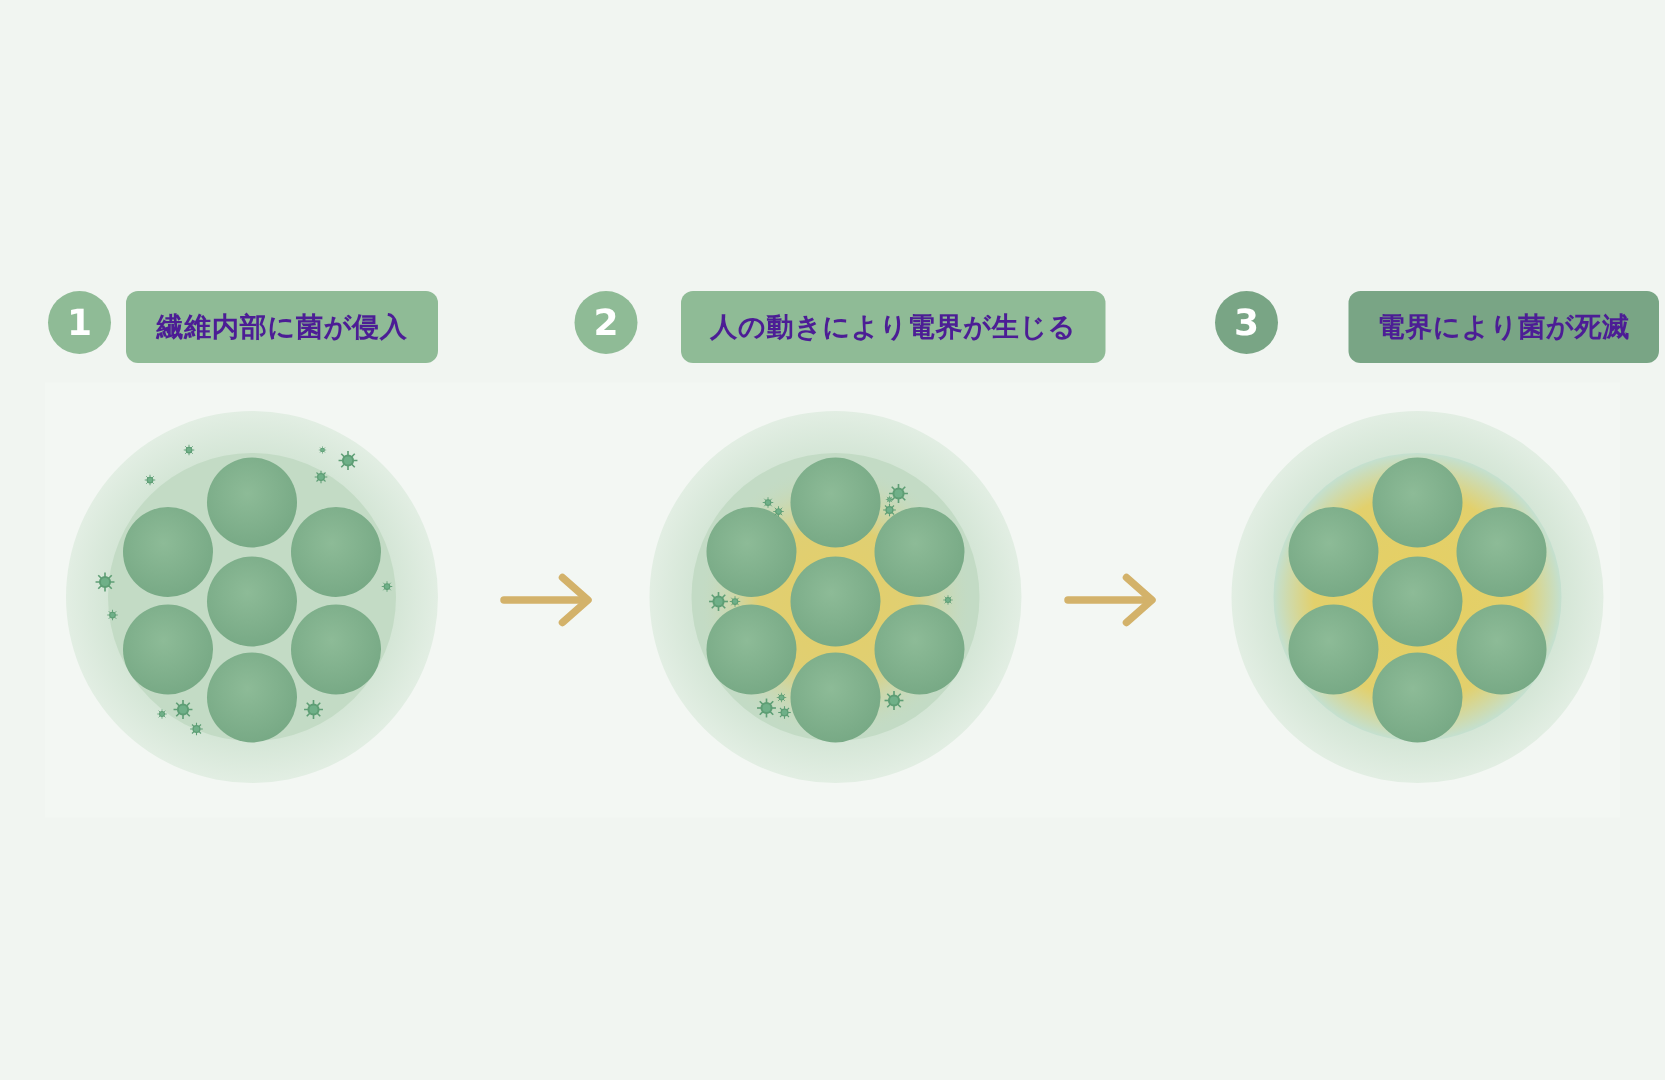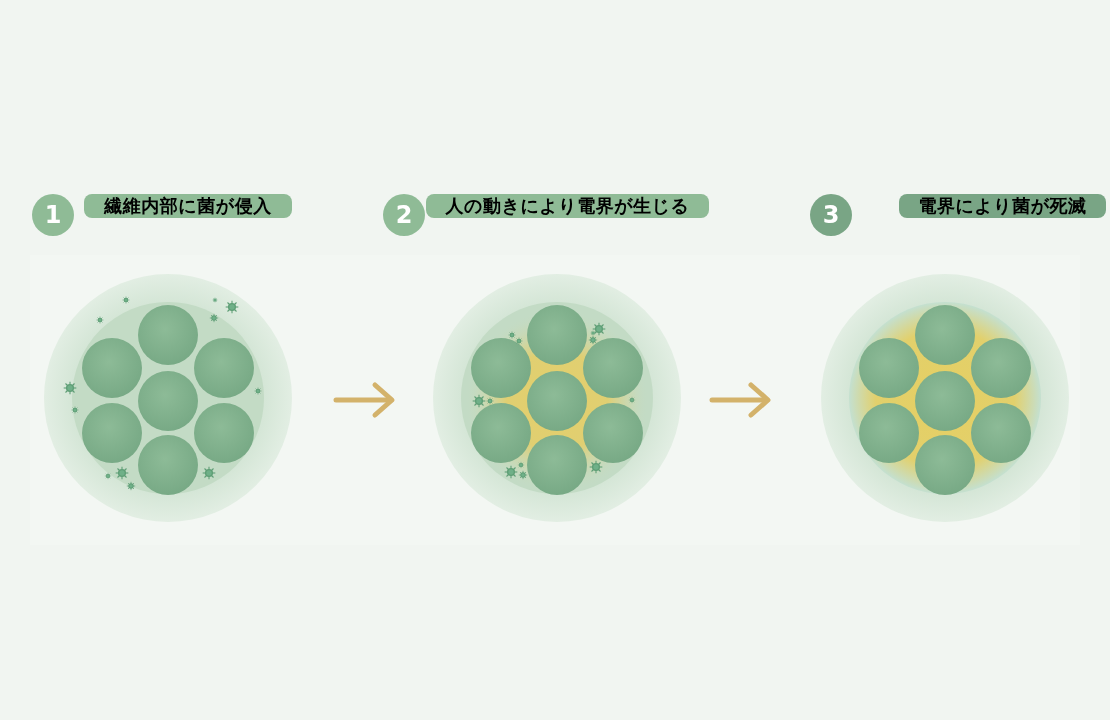--- a/index.html
+++ b/index.html
@@ -14,42 +14,42 @@
     position: absolute; left: 30px; top: 255px; width: 1050px; height: 290px;
     background: #f3f7f3;
   }
   .step-num {
     position: absolute; width: 42px; height: 42px; border-radius: 50%;
     color: #ffffff; font-weight: bold; font-size: 24px;
     display: flex; align-items: center; justify-content: center;
     top: 194px;
   }
   .step-label {
-    position: absolute; height: 24px; top: 194px; border-radius: 8px;
-    color: #000000; font-size: 18px; font-weight: bold;
+    position: absolute; height: 48px; top: 194px; border-radius: 8px;
+    color: #4c1d95; font-size: 18px; font-weight: bold;
     display: flex; align-items: center; justify-content: center;
     letter-spacing: 0.5px;
     text-align: right;
   }
   .diagram { position: absolute; top: 273px; width: 250px; height: 250px; }
   .diagram svg { width: 250px; height: 250px; display: block; }
   .arrow { position: absolute; top: 380px; width: 64px; height: 40px; }
   .arrow svg { width: 64px; height: 40px; display: block; }
 </style>
 </head>
 <body>
 
 <div class="stage">
   <div class="panel"></div>
 
   <div class="step-num" style="left:32px; background:#8fbb96;">1</div>
   <div class="step-label" style="left:84px; width:208px; background:#8fbb96;">繊維内部に菌が侵入</div>
 
   <div class="step-num" style="left:383px; background:#8fbb96;">2</div>
-  <div class="step-label" style="left:426px; width:283px; background:#8fbb96;">人の動きにより電界が生じる</div>
+  <div class="step-label" style="left:454px; width:283px; background:#8fbb96;">人の動きにより電界が生じる</div>
 
   <div class="step-num" style="left:810px; background:#79a585;">3</div>
   <div class="step-label" style="left:862px; width:207px; background:#79a585;margin-left:37px;">電界により菌が死滅</div>
 
   <div class="diagram" style="left:43px;">
     <svg viewBox="0 0 250 250">
       <defs>
         <radialGradient id="ringG" cx="50%" cy="50%" r="50%">
           <stop offset="75%" stop-color="#d3e5d5"></stop>
           <stop offset="100%" stop-color="#e2eee3"></stop>

